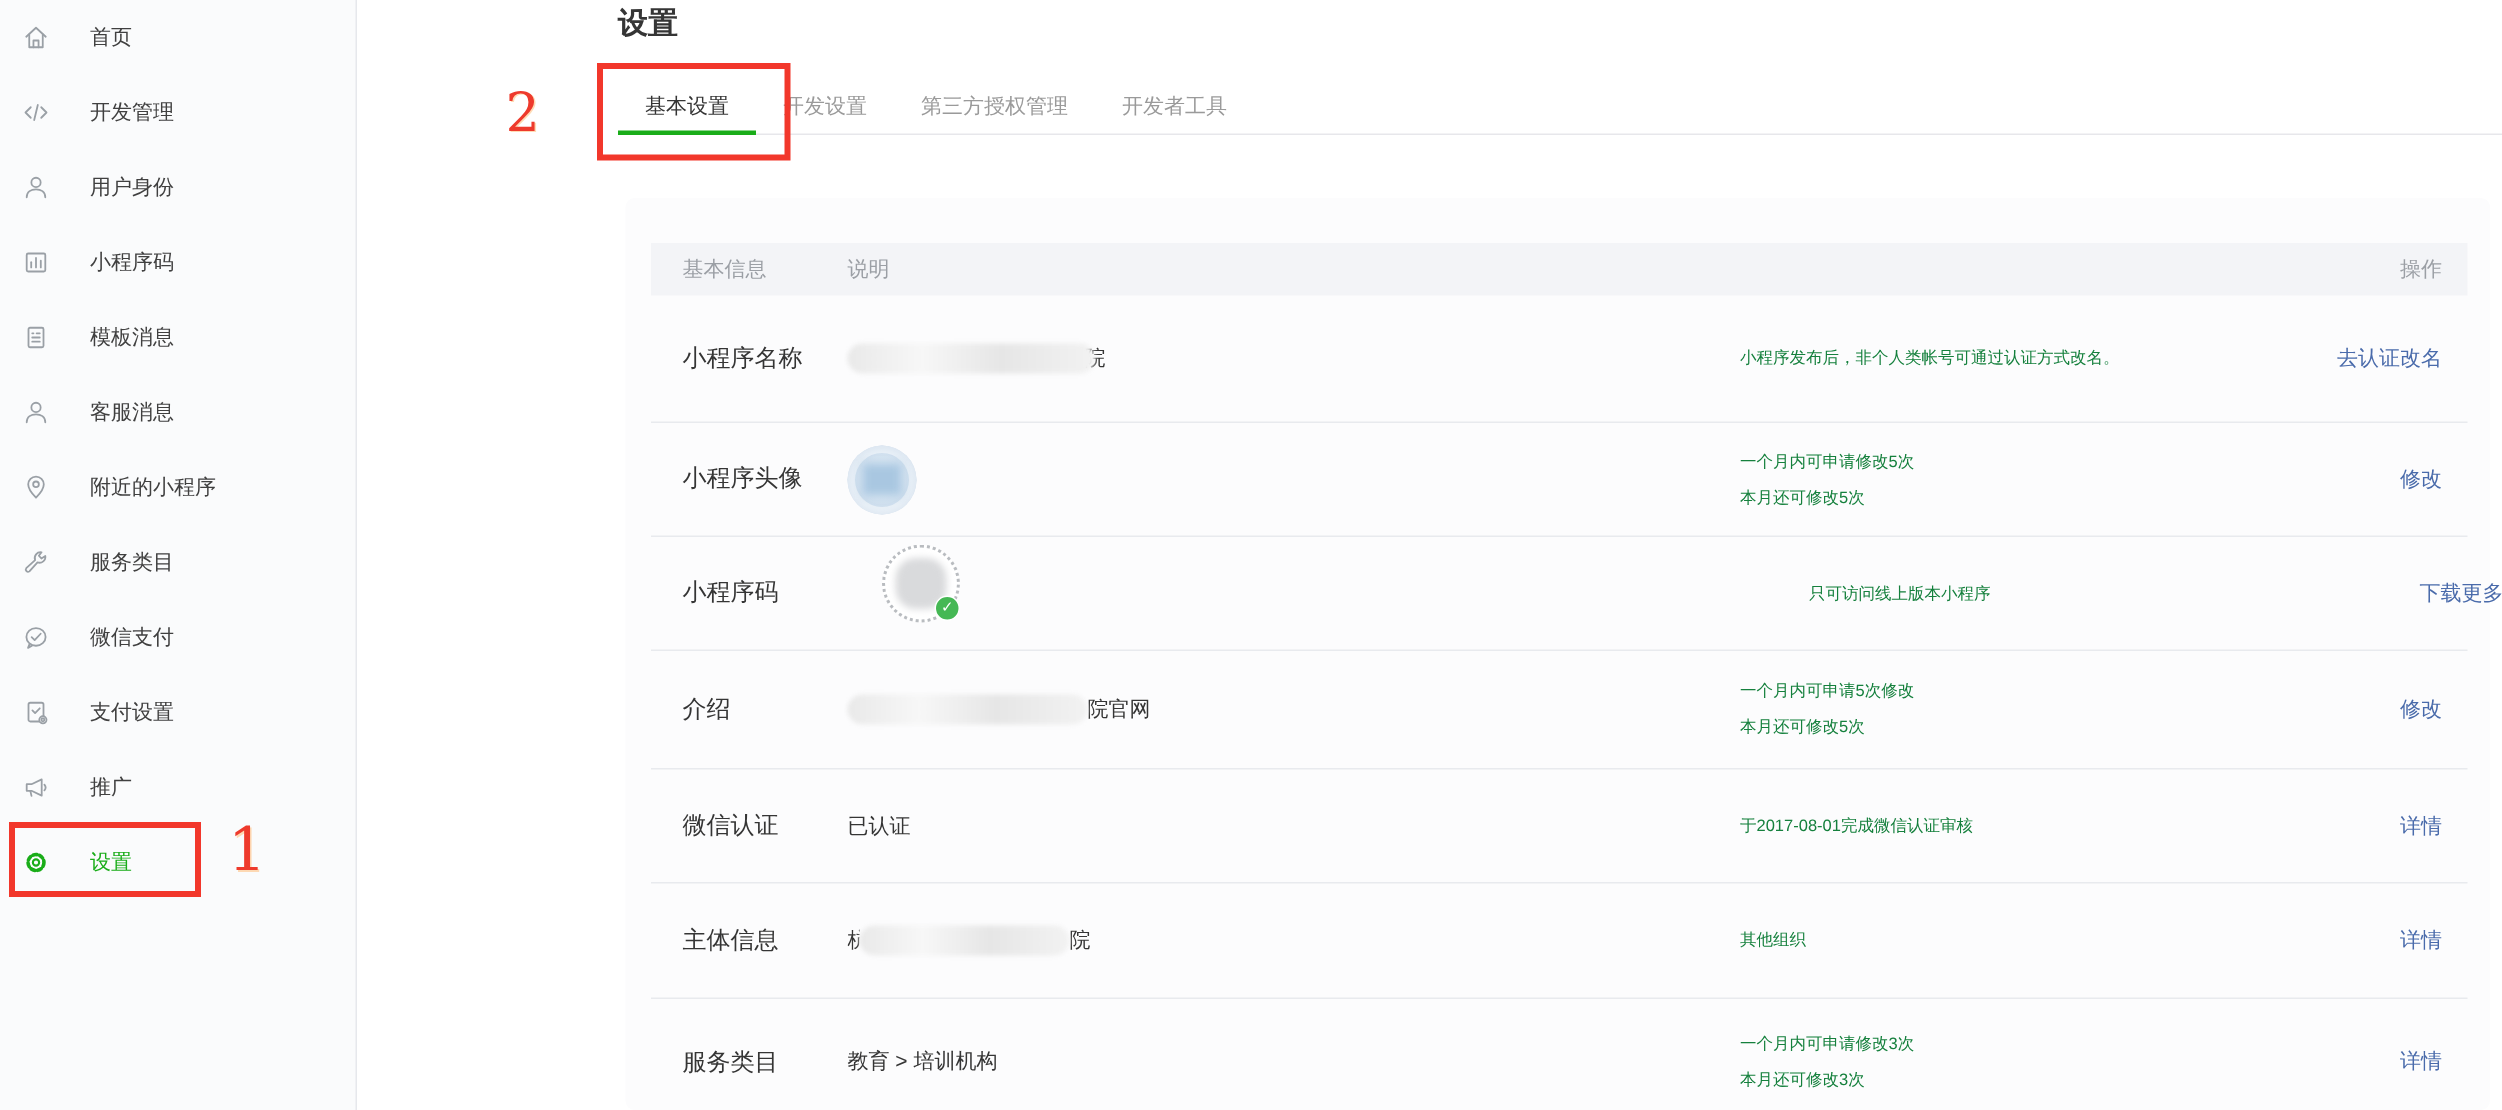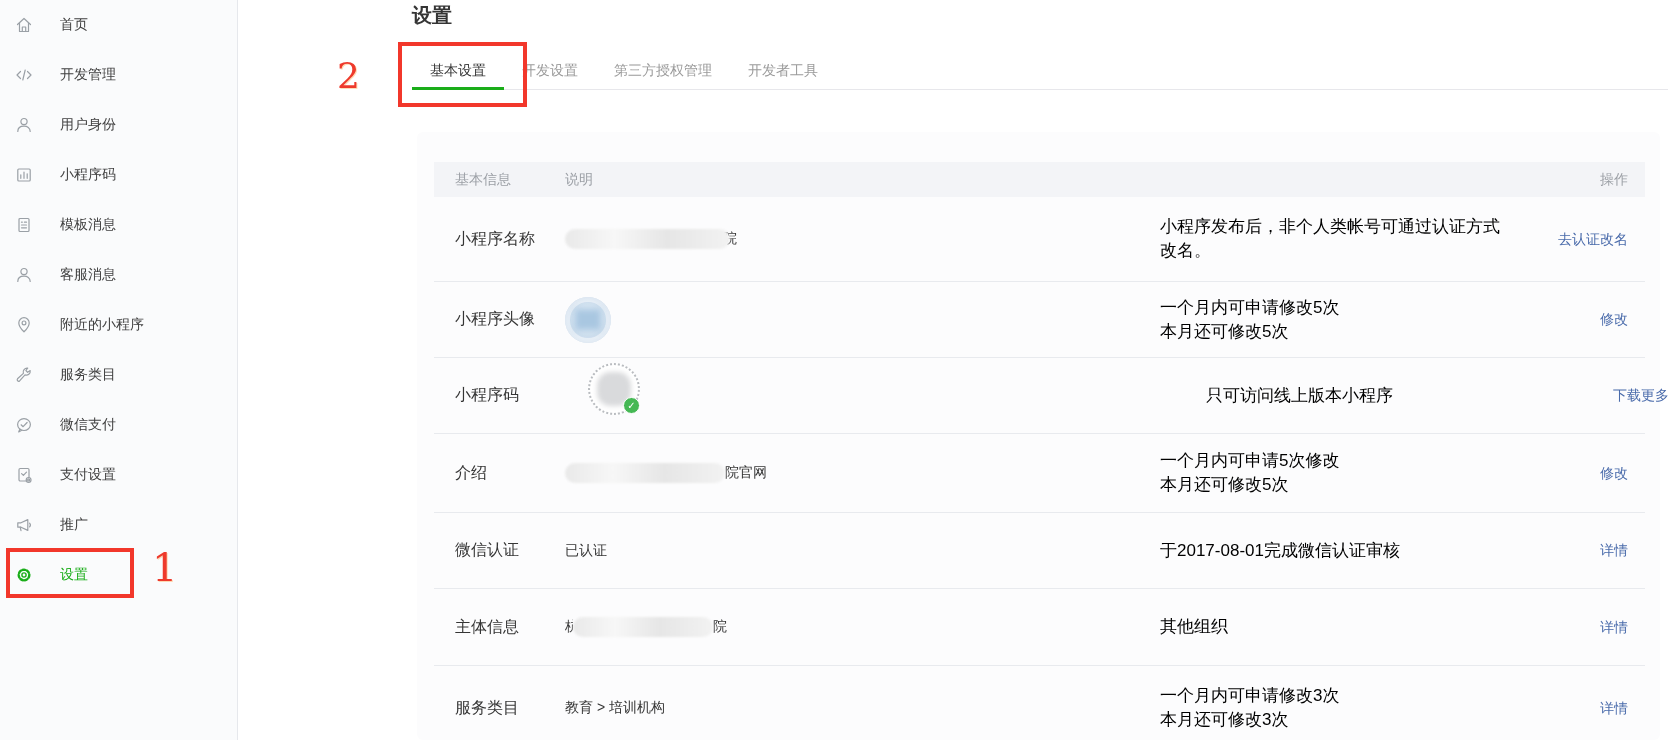--- a/index.html
+++ b/index.html
@@ -46,21 +46,21 @@
            display:grid; grid-template-columns:110px 595px 348px 120px;
            align-items:center; padding:0 17px 0 21px;font-family:Liberation Serif, serif; }
   .thead span { font-size:14px; color:#9b9fa5; }
   .thead .h-action { justify-self:end; }
   .tbody { margin:0 15px 0 17px; width:1211px; }
   .trow { display:grid; grid-template-columns:110px 595px 348px 120px;
           padding:0 17px 0 21px; align-items:center; }
   .trow + .trow { border-top:1px solid #e8eaee; }
   .cell-label { font-size:16px; color:#353535; }
   .cell-value { font-size:14px; color:#353535; display:flex; align-items:center; }
-  .cell-desc  { font-size:17px; color:#000000; line-height:24px; }
+  .cell-desc  { font-size:11px; color:#15803d; line-height:24px; }
   .cell-action { justify-self:end; }
   .cell-action a { font-size:14px; color:#4a6bab; text-decoration:none; cursor:pointer; }
 
   
   .pill { height:20px; border-radius:10px; display:inline-block; position:relative; z-index:1;
           background:linear-gradient(90deg,#e9e9e9 0%,#f7f7f7 30%,#e6e6e6 62%,#f2f2f2 100%);
           filter:blur(1.3px); }
   .partial { display:inline-block; overflow:hidden; vertical-align:bottom; white-space:nowrap; }
   .partial.left  { width:8px; }
   .suffix-overlap { margin-left:-7px; }

